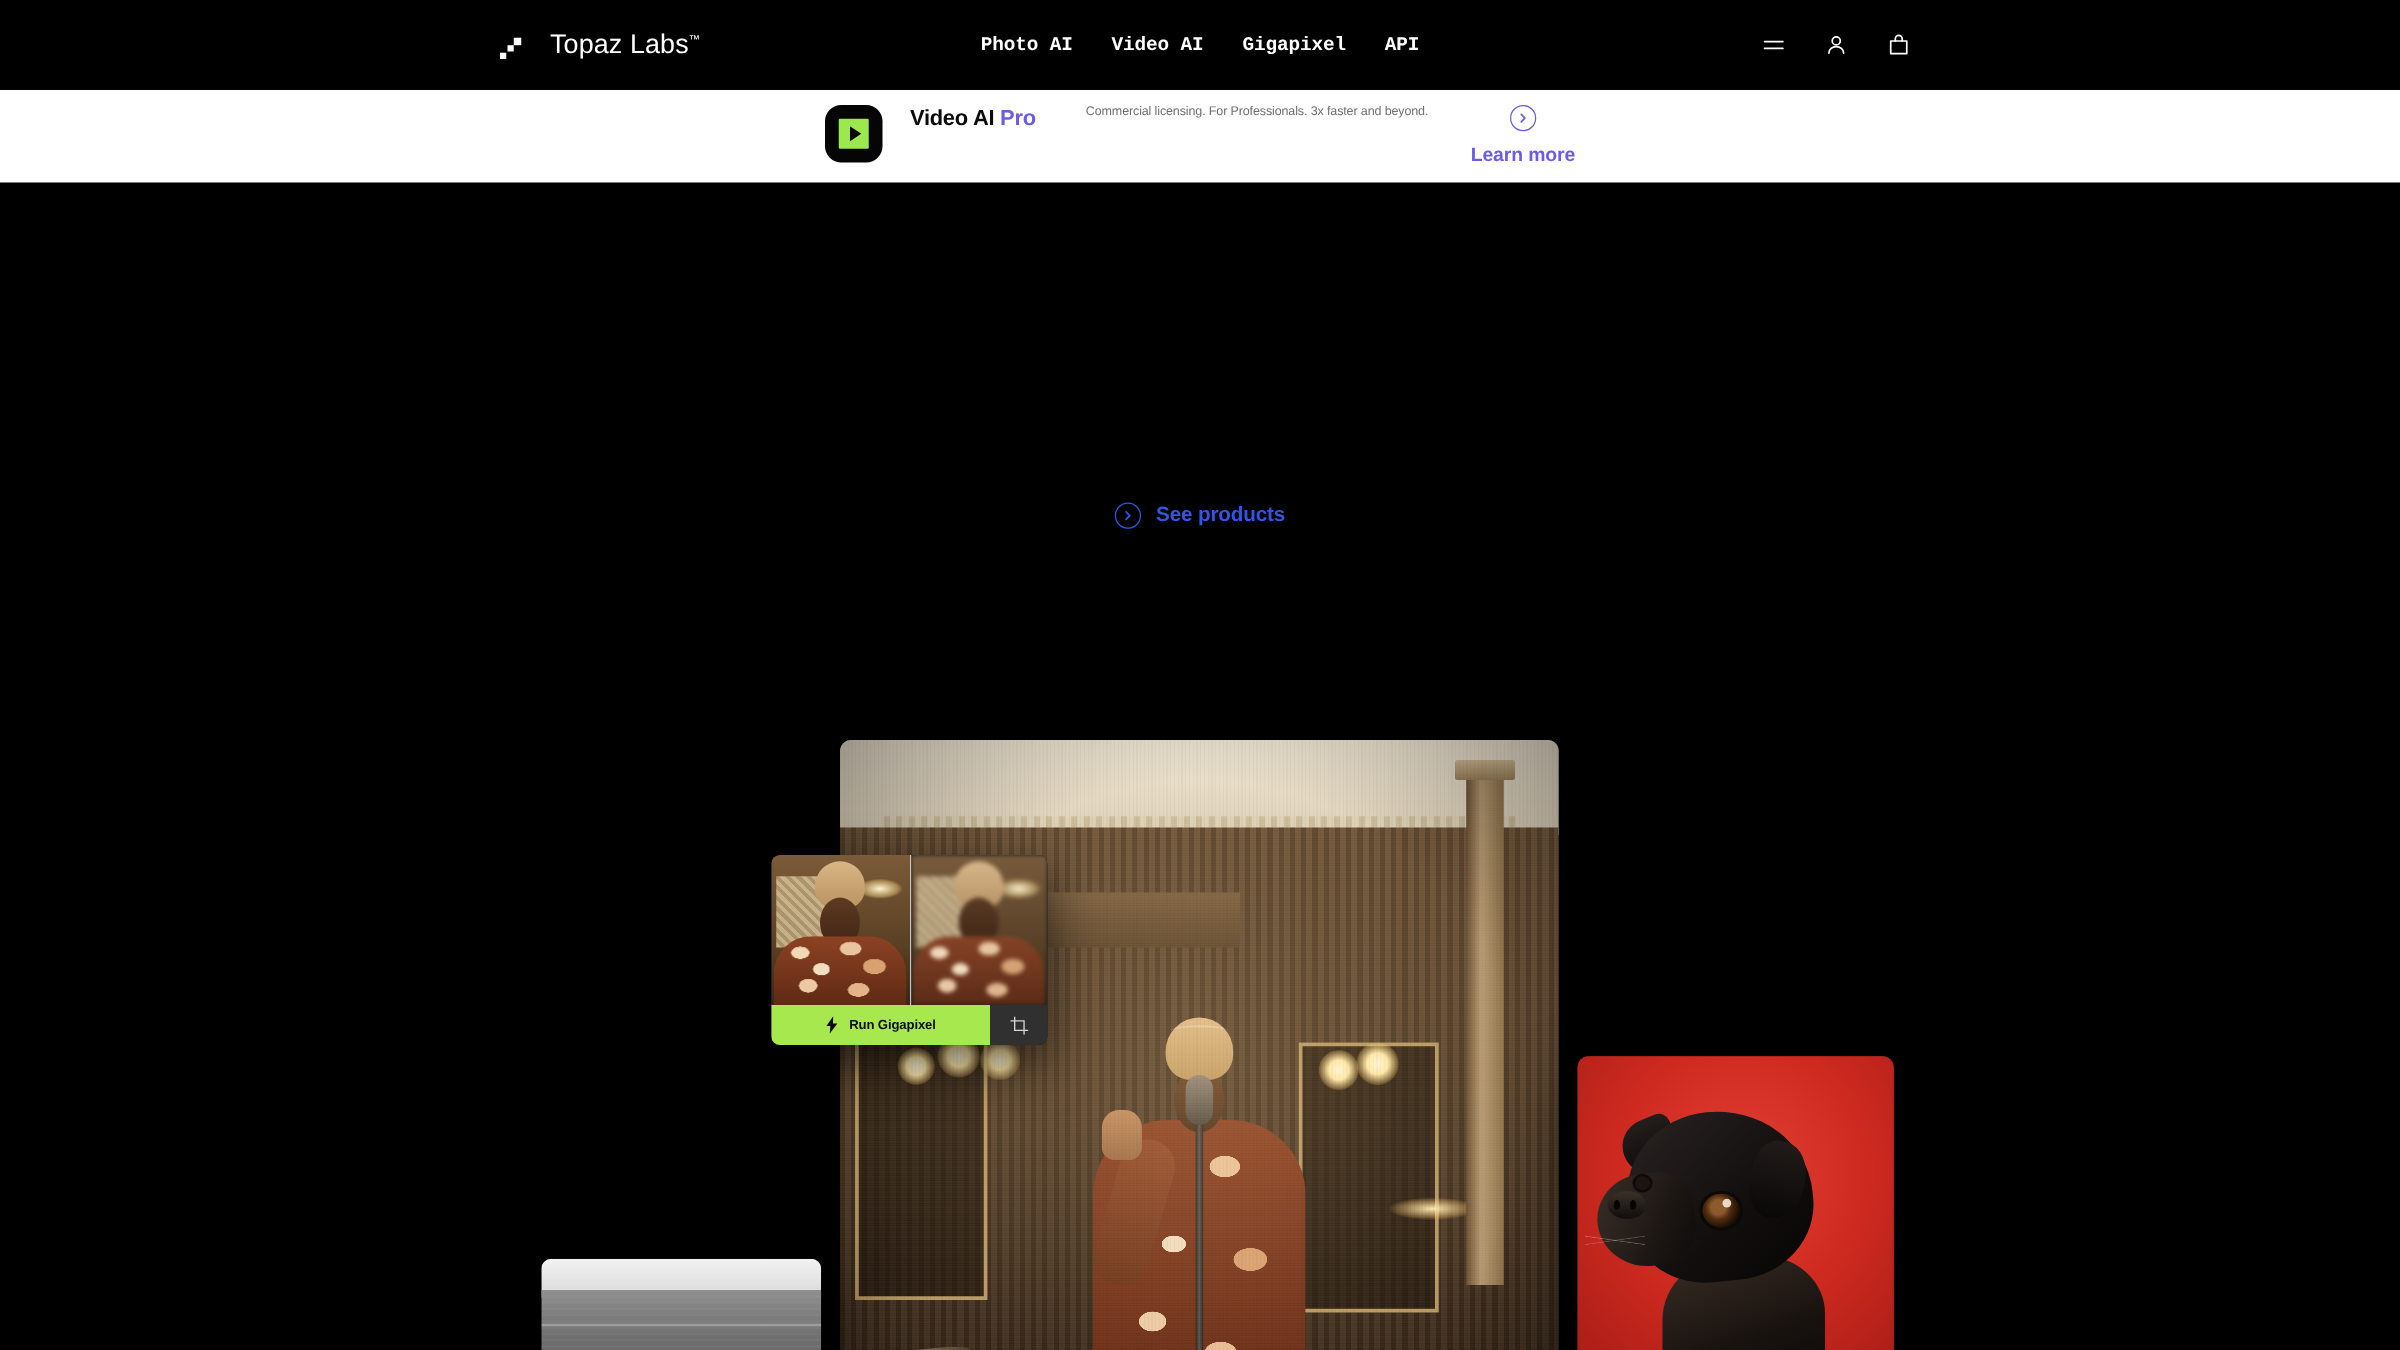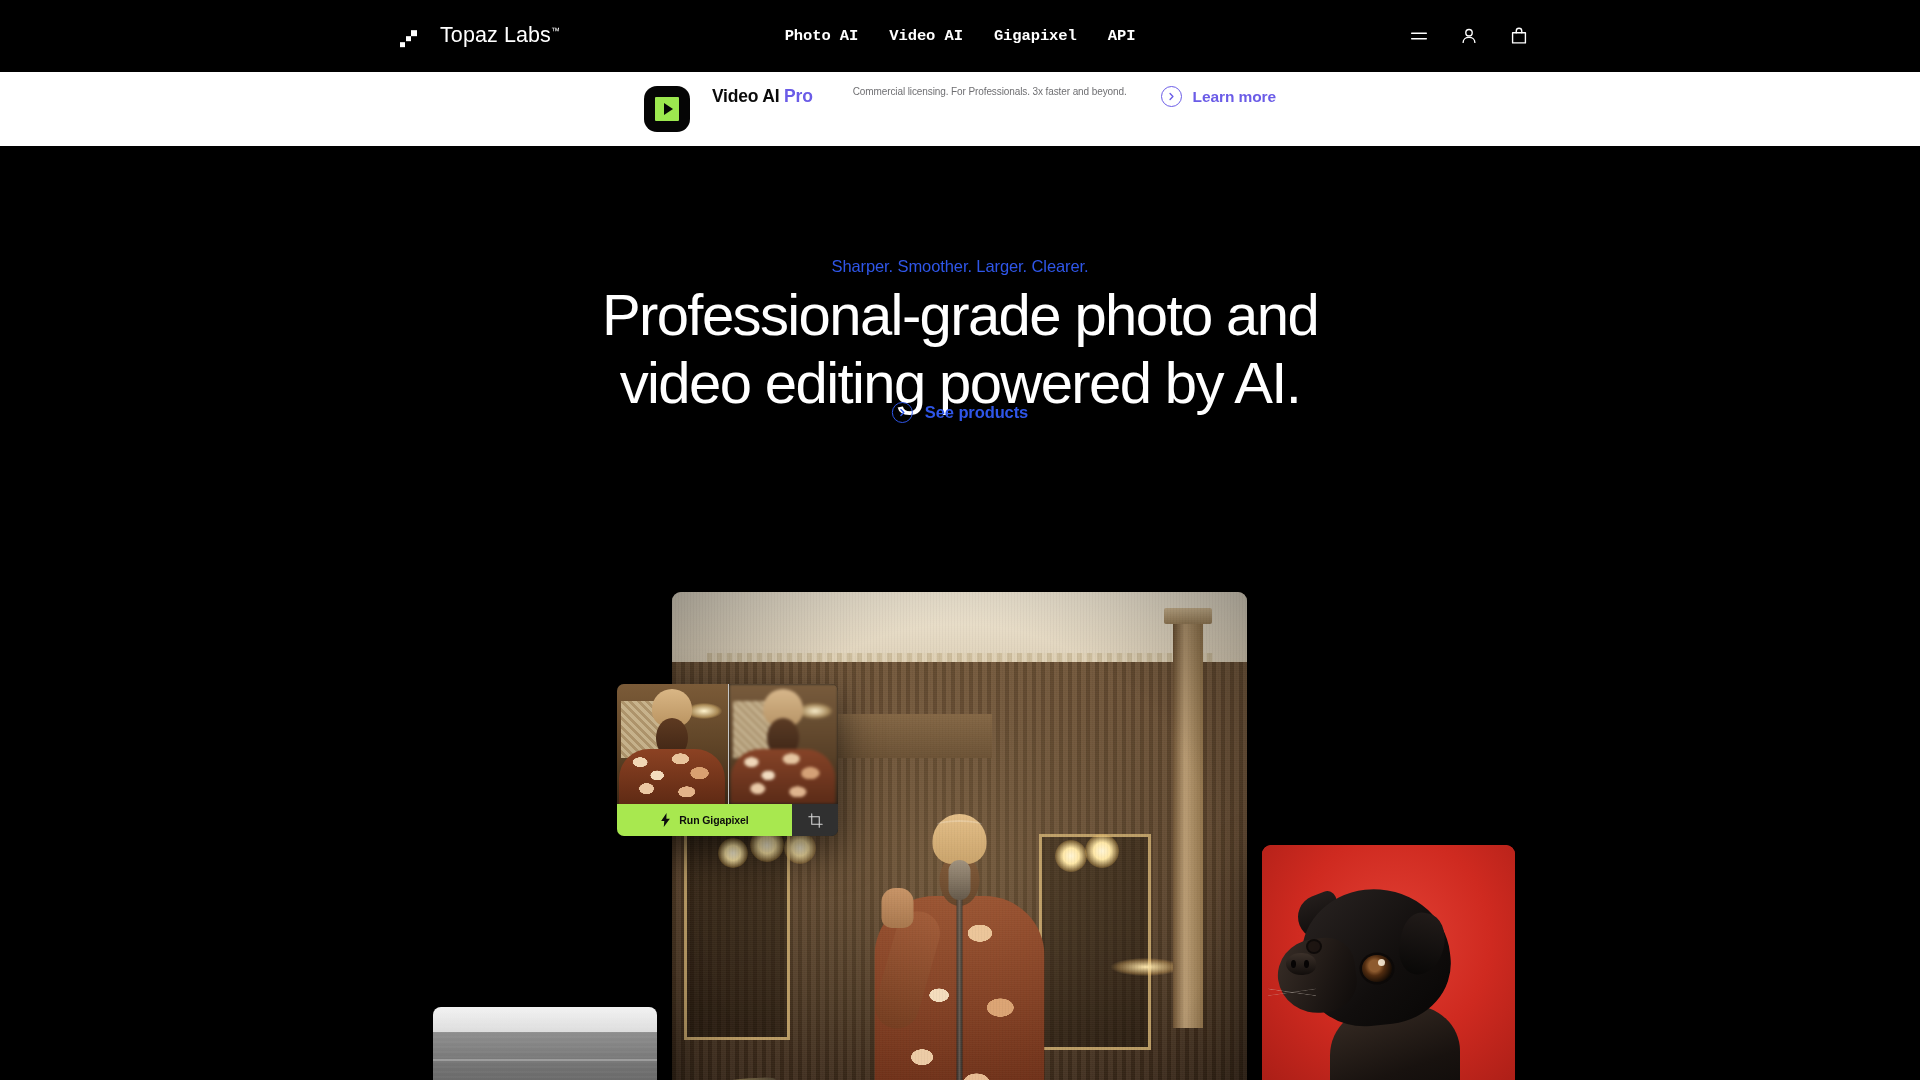--- a/index.html
+++ b/index.html
@@ -71,21 +71,21 @@
     margin-left:22px; font-size:17.5px; font-weight:700; color:#0b0b0b;
     letter-spacing:-0.2px; white-space:nowrap;
   }
   .vp-name .pro{ color:#6b5ce7; }
   .vp-desc{
     margin-left:40px; font-size:10px; color:#6f6f72; letter-spacing:-0.1px;
     white-space:nowrap;
   }
   .vp-learn{
     margin-left:34px; display:flex; align-items:center; gap:11px;
-    cursor:pointer; white-space:nowrap;
+    cursor:pointer; white-space:nowrap;flex-direction:column;
   }
   .vp-learn .circ{
     width:21px;height:21px;border:1.6px solid #6b5ce7;border-radius:50%;
     display:flex;align-items:center;justify-content:center;flex:none;
   }
   .vp-learn .lbl{ font-size:15.5px; font-weight:700; color:#6b5ce7; letter-spacing:-0.1px; }
 
   
   .hero{ position:absolute; top:146px; left:0; width:1920px; height:934px; background:#000; }
   .eyebrow{
@@ -453,26 +453,21 @@
           </svg>
       </span>
       <span class="lbl">Learn more</span>
     </span>
 
   </div>
 </section>
 
 <main class="hero">
 
-  <div class="eyebrow">Sharper. Smoother. Larger. Clearer.</div>
-
-  <h1 class="headline">
-    <span>Professional-grade photo and</span><br>
-    <span>video editing powered by AI.</span>
-  </h1>
+
 
   <div class="see-products">
     <span class="circ">
       <svg width="9" height="9" viewBox="0 0 10 10">
           <path d="M3.4 1.6 6.6 5 3.4 8.4" stroke="#2f56e8" stroke-width="1.6" fill="none" stroke-linecap="round" stroke-linejoin="round"></path>
         </svg>
     </span>
     <span class="lbl">See products</span>
   </div>
 

